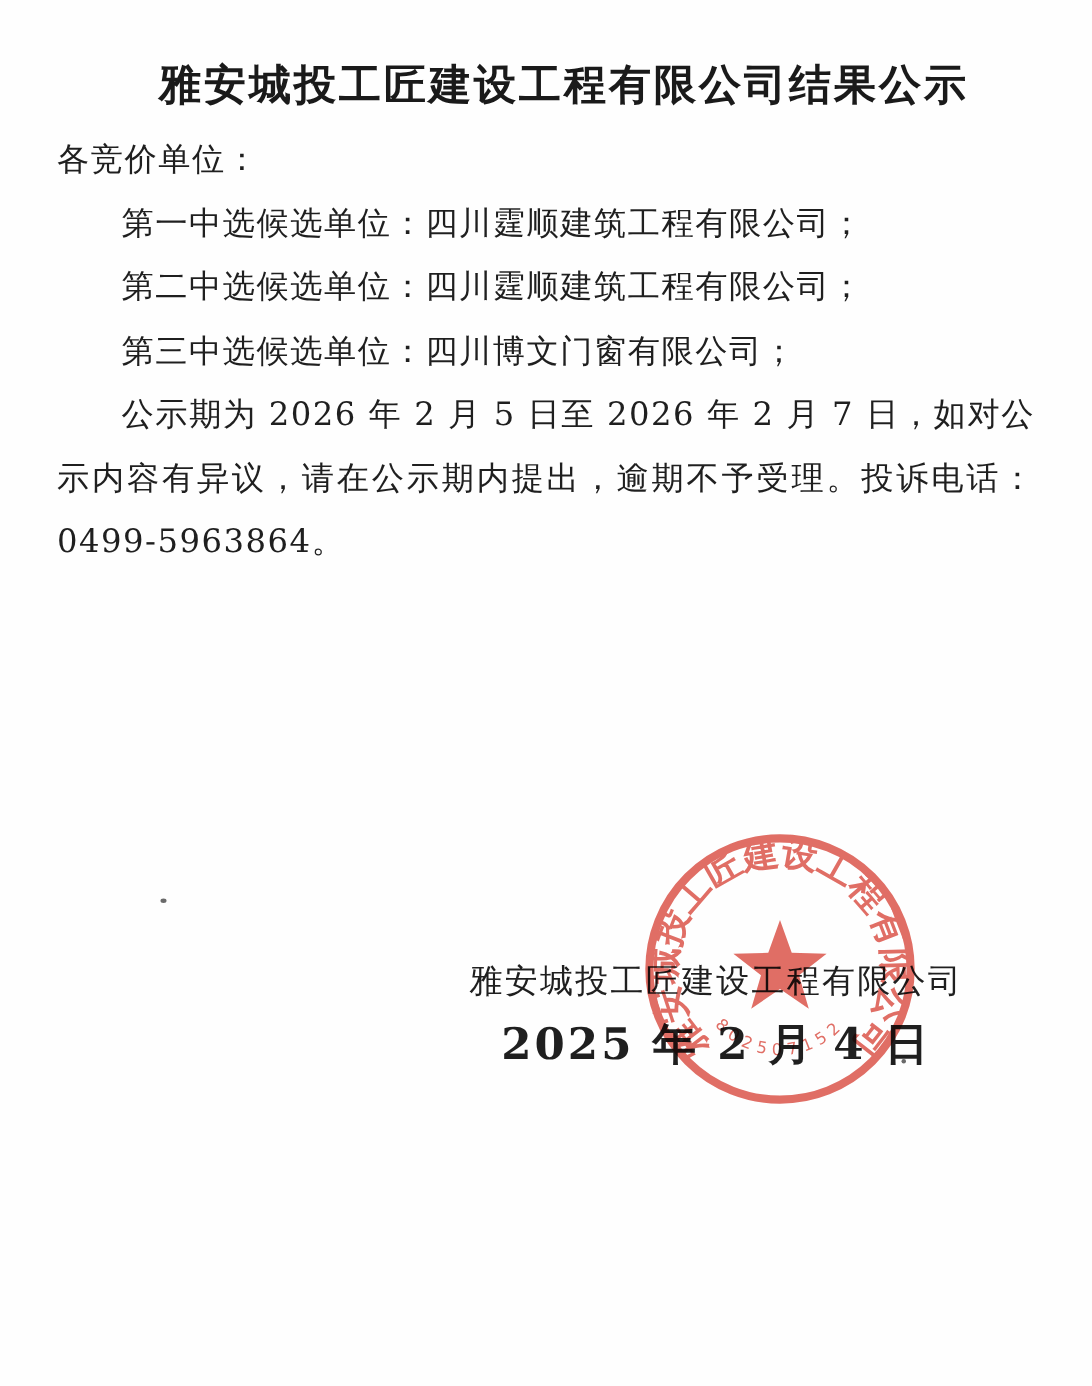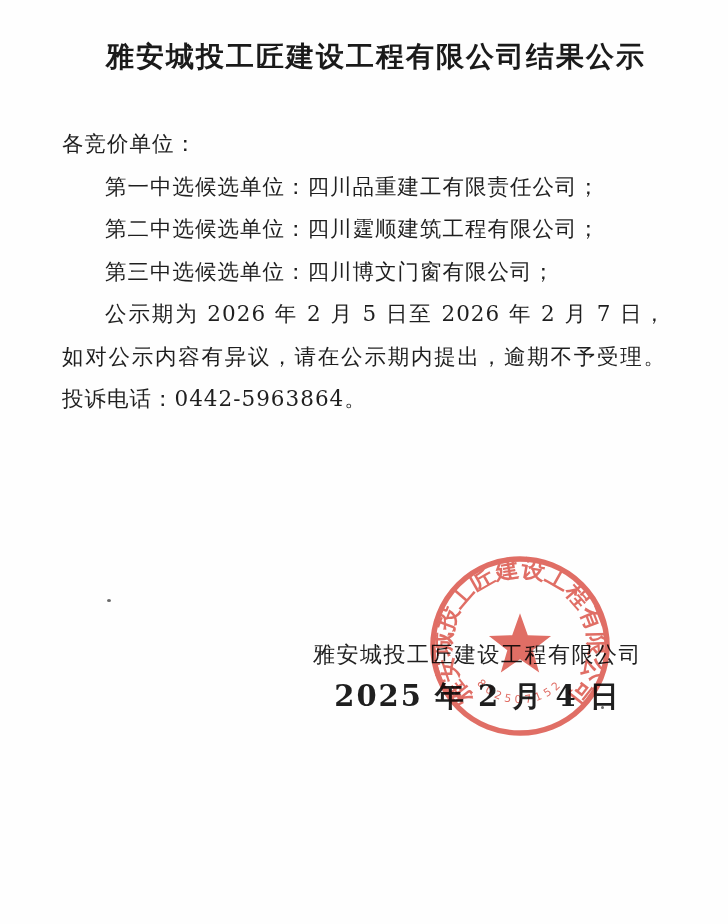--- a/index.html
+++ b/index.html
@@ -21,22 +21,21 @@
     margin: 0;
     padding: 40px 36px 12px 60px;
     font-size: 28px;
     font-weight: bold;
     text-align: center;
     letter-spacing: 2px;
     line-height: 34px;
     color: #1a1a1a;
   }
   .doc-body {
-    padding: 0 62px;
-    margin-top: 37px;
+    padding: 0 38px;
   }
   .doc-body p {
     margin: 0;
     font-size: 21.5px;
     line-height: 42.5px;
     text-align: justify;
     text-justify: inter-character;
     letter-spacing: 1px;
   }
   .doc-body p.indent {
@@ -85,24 +84,24 @@
 </style>
 </head>
 <body>
 
 <div class="page">
 
   <h1 class="doc-title">雅安城投工匠建设工程有限公司结果公示</h1>
 
   <div class="doc-body">
     <p>各竞价单位：</p>
-    <p class="indent">第一中选候选单位：四川品重建工有限责任公司；</p>
+    <p class="indent">第一中选候选单位：四川霆顺建筑工程有限公司；</p>
     <p class="indent">第二中选候选单位：四川霆顺建筑工程有限公司；</p>
     <p class="indent">第三中选候选单位：四川博文门窗有限公司；</p>
-    <p class="indent">公示期为 2026 年 2 月 5 日至 2026 年 2 月 7 日，如对公示内容有异议，请在公示期内提出，逾期不予受理。投诉电话：0442-5963864。</p>
+    <p class="indent">公示期为 2026 年 2 月 5 日至 2026 年 2 月 7 日，如对公示内容有异议，请在公示期内提出，逾期不予受理。投诉电话：0499-5963864。</p>
   </div>
 
   <div class="speck speck-left"></div>
   <div class="speck speck-right"></div>
 
   <div class="signature-block">
     <div class="signature-company">雅安城投工匠建设工程有限公司</div>
     <div class="signature-date">2025 年 2 月 4 日</div>
   </div>
 

